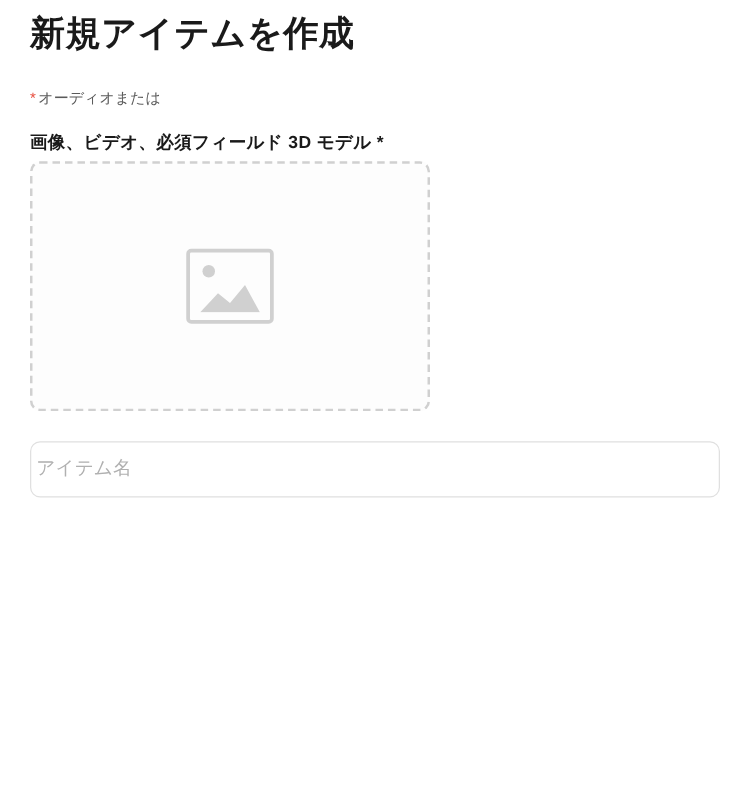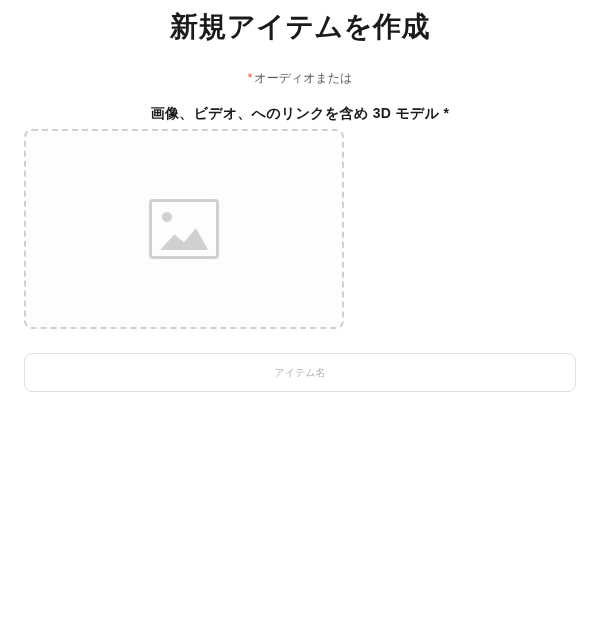--- a/index.html
+++ b/index.html
@@ -1,19 +1,18 @@
 <!DOCTYPE html>
 <html><head>
   <meta charset="utf-8">
   <style>
     * {
       margin: 0;
       padding: 0;
       box-sizing: border-box;
-      text-align: center;
     }
     body {
       font-family: -apple-system, BlinkMacSystemFont, "Segoe UI", "Hiragino Sans", "Hiragino Kaku Gothic ProN", "Yu Gothic", Meiryo, sans-serif;
       background: #ffffff;
       color: #1a1a1a;
       width: 600px;
       padding: 0 24px;
     }
     .page-title {
       font-size: 28px;
@@ -82,43 +81,43 @@
       position: absolute;
       bottom: 6px;
       left: 8px;
       right: 8px;
       height: 22px;
       background: #d0d0d0;
       clip-path: polygon(0% 100%, 30% 30%, 50% 65%, 75% 0%, 100% 100%);
     }
     .text-input {
       width: 100%;
-      padding: 13px 24px;
+      padding: 13px 4px;
       border: 1px solid #e0e0e0;
       border-radius: 8px;
-      font-size: 10px;
+      font-size: 15px;
       color: #333;
       background: #fff;
       font-family: Liberation Serif, serif;
     }
     .text-input::placeholder {
       color: #b0b0b0;
     }
   </style>
 </head>
 <body>
 
 <h1 class="page-title">新規アイテムを作成</h1>
 
 <div class="required-note">
   <span class="required-asterisk">*</span><span>オーディオまたは</span>
 </div>
 
 <div class="field-group">
-  <div class="field-label">画像、ビデオ、へのリンクを含め 3D モデル *</div>
+  <div class="field-label">画像、ビデオ、必須フィールド 3D モデル *</div>
   <div class="upload-area">
     <div class="image-placeholder-icon"></div>
   </div>
 </div>
 
 <div class="field-group">
   <input type="text" class="text-input" placeholder="アイテム名" style="">
 </div>
 
 <div class="field-group">

